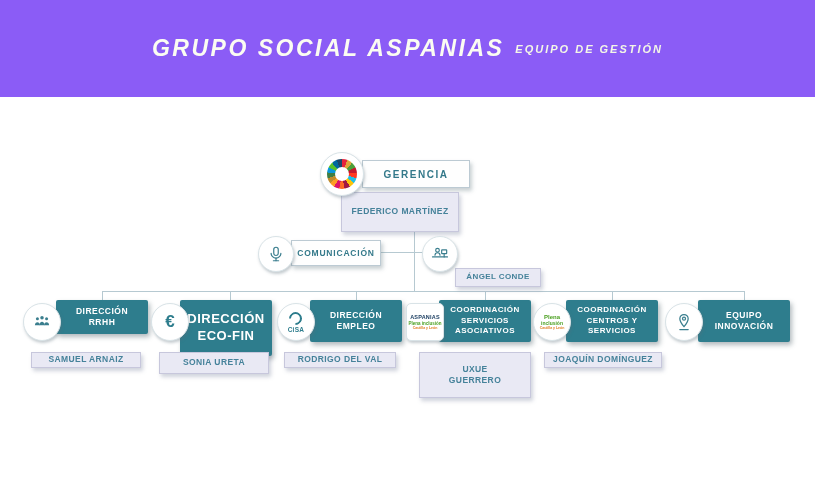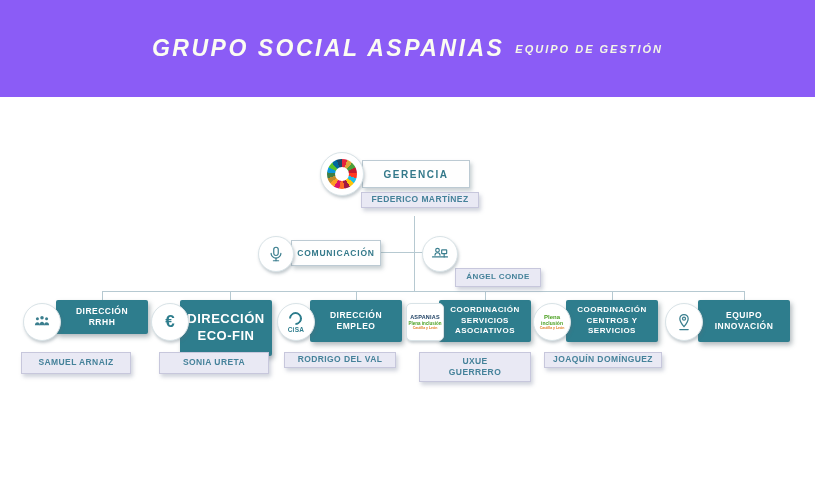--- a/index.html
+++ b/index.html
@@ -70,21 +70,21 @@
   <div class="ln" style="left:230px;top:291px;width:1px;height:10px"></div>
   <div class="ln" style="left:356px;top:291px;width:1px;height:10px"></div>
   <div class="ln" style="left:485px;top:291px;width:1px;height:10px"></div>
   <div class="ln" style="left:612px;top:291px;width:1px;height:10px"></div>
   <div class="ln" style="left:744px;top:291px;width:1px;height:10px"></div>
 
   <div class="badge" style="left:320px;top:152px;width:42px;height:42px">
     <div class="sdg-ring"></div>
   </div>
   <div class="box" style="left:362px;top:160px;width:108px;height:28px;font-size:10px;letter-spacing:1.5px">GERENCIA</div>
-  <div class="namebox" style="left:361px;top:192px;width:118px;height:16px">FEDERICO MARTÍNEZ</div>
+  <div class="namebox" style="left:341px;top:192px;width:118px;height:40px">FEDERICO MARTÍNEZ</div>
 
   <div class="badge" style="left:258px;top:236px;width:34px;height:34px">
     <svg viewBox="0 0 24 24" width="18" height="18" fill="none" stroke="#3a7e8e" stroke-width="1.6" stroke-linecap="round">
       <rect x="9" y="3" width="6" height="11" rx="3"></rect>
       <path d="M5.5 11a6.5 6.5 0 0 0 13 0"></path>
       <line x1="12" y1="17.5" x2="12" y2="21"></line>
       <line x1="8.5" y1="21" x2="15.5" y2="21"></line>
     </svg>
   </div>
   <div class="box" style="left:291px;top:240px;width:90px;height:26px;font-size:8.5px;letter-spacing:.8px">COMUNICACIÓN</div>
@@ -104,21 +104,21 @@
     <svg viewBox="0 0 24 24" width="20" height="20" fill="#3a7e8e">
       <circle cx="6.5" cy="8" r="1.8"></circle>
         <circle cx="12" cy="7" r="2.1"></circle>
         <circle cx="17.5" cy="8" r="1.8"></circle>
       <path d="M3.5 16c0-2.2 1.3-3.6 3-3.6s3 1.4 3 3.6z"></path>
       <path d="M9 16c0-2.6 1.3-4.2 3-4.2s3 1.6 3 4.2z"></path>
       <path d="M14.5 16c0-2.2 1.3-3.6 3-3.6s3 1.4 3 3.6z"></path>
     </svg>
   </div>
   <div class="teal" style="left:56px;top:300px;width:92px;height:34px;font-size:8.5px">DIRECCIÓN RRHH</div>
-  <div class="namebox" style="left:21px;top:352px;width:110px;height:22px">SAMUEL ARNAIZ</div>
+  <div class="namebox" style="left:31px;top:352px;width:110px;height:16px">SAMUEL ARNAIZ</div>
 
   <div class="badge" style="left:151px;top:303px;width:36px;height:36px">
     <span class="euro">€</span>
   </div>
   <div class="teal" style="left:180px;top:300px;width:92px;height:56px;font-size:13px">DIRECCIÓN ECO-FIN</div>
   <div class="namebox" style="left:159px;top:352px;width:110px;height:22px">SONIA URETA</div>
 
   <div class="badge" style="left:277px;top:303px;width:36px;height:36px">
     <div class="cisa">
       <div class="cisa-ring"></div>
@@ -129,21 +129,21 @@
   <div class="namebox" style="left:284px;top:352px;width:112px;height:16px">RODRIGO DEL VAL</div>
 
   <div class="badge sq" style="left:406px;top:303px;width:36px;height:36px">
     <div class="logo-col">
       <span class="asp-top">ASPANIAS</span>
       <span class="asp-green">Plena inclusión</span>
       <span class="asp-orange">Castilla y León</span>
     </div>
   </div>
   <div class="teal" style="left:439px;top:300px;width:92px;height:42px;font-size:8px">COORDINACIÓN SERVICIOS ASOCIATIVOS</div>
-  <div class="namebox" style="left:419px;top:352px;width:112px;height:30px;padding:0 24px">UXUE GUERRERO</div>
+  <div class="namebox" style="left:419px;top:352px;width:112px;height:46px;padding:0 24px">UXUE GUERRERO</div>
 
   <div class="badge" style="left:533px;top:303px;width:36px;height:36px">
     <div class="logo-col">
       <span class="plena-1">Plena</span>
       <span class="plena-2">inclusión</span>
       <span class="plena-3">Castilla y León</span>
     </div>
   </div>
   <div class="teal" style="left:566px;top:300px;width:92px;height:42px;font-size:8px">COORDINACIÓN CENTROS Y SERVICIOS</div>
   <div class="namebox" style="left:544px;top:352px;width:118px;height:16px">JOAQUÍN DOMÍNGUEZ</div>

